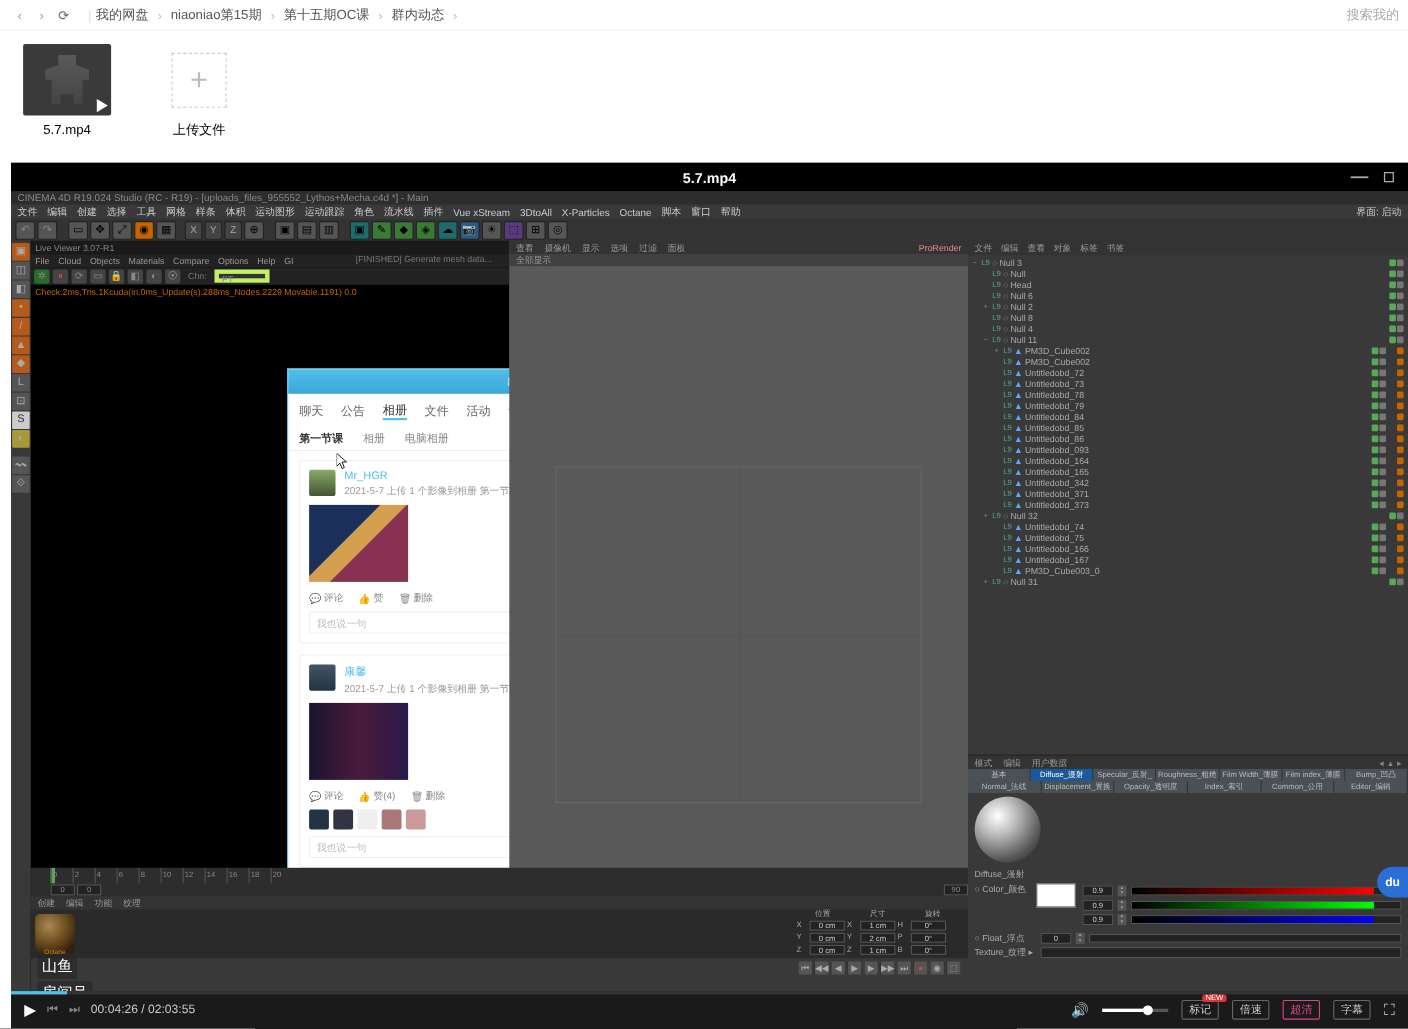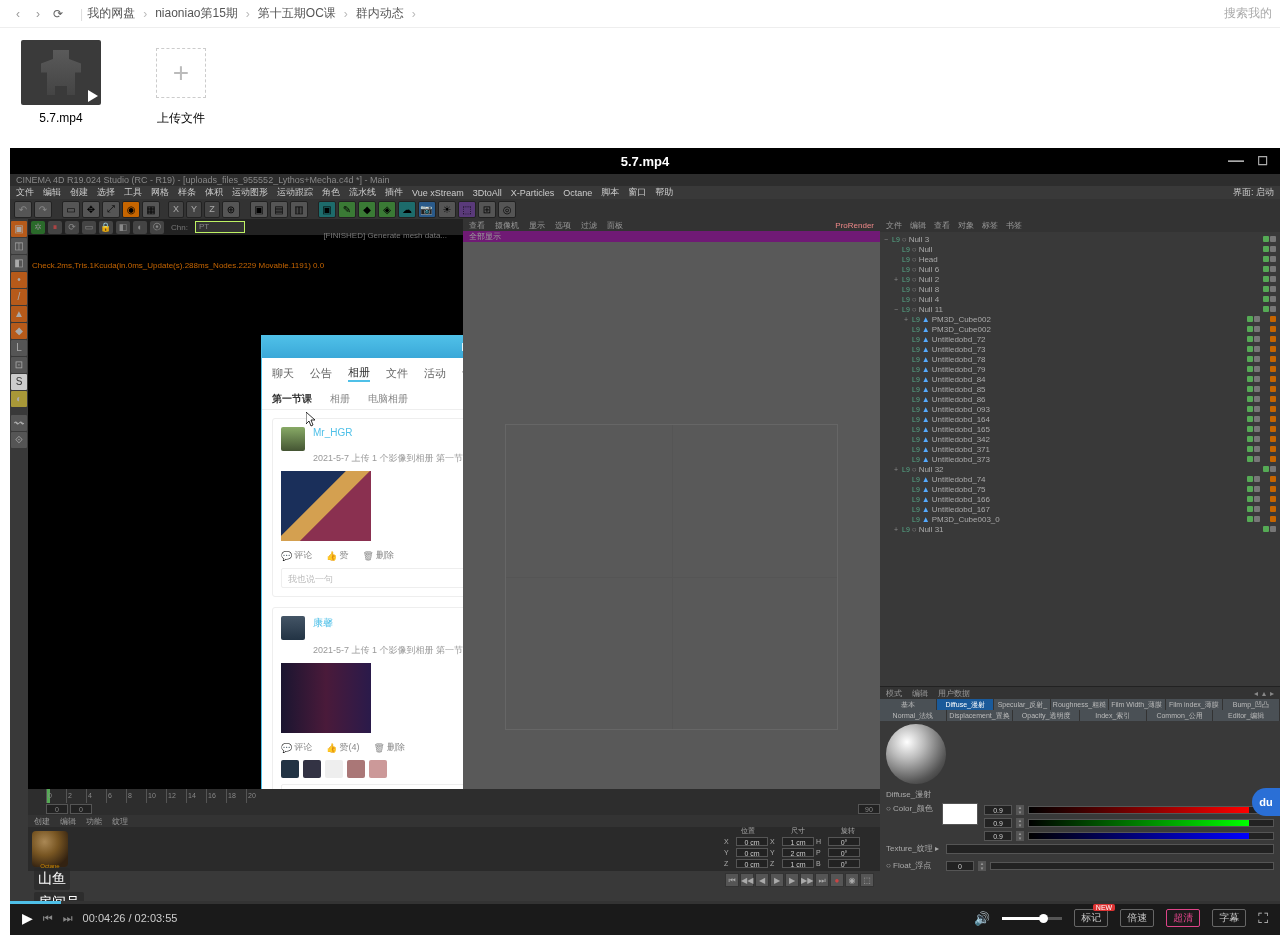--- a/index.html
+++ b/index.html
@@ -42,28 +42,28 @@
 .lt.white{background:#ccc;color:#333}
 .lt.yellow{background:#a89838}
 .viewport-left{width:435px;background:#000;position:relative}
 .vp-menus{height:12px;background:#1a1a1a;color:#888;font-size:8px;padding:0 4px;display:flex;gap:8px;align-items:center}
 .vp-header{height:12px;background:#222;color:#999;font-size:8px;padding:0 4px;display:flex;gap:8px;align-items:center}
 .vp-toolbar{height:16px;background:#222;display:flex;align-items:center;gap:3px;padding:0 3px}
 .vpt{width:14px;height:13px;background:#444;border-radius:2px;font-size:9px;text-align:center;line-height:13px;color:#888}
 .vpt.green{background:#2a6a2a}
 .vpt.red{color:#c44}
 .vp-cpu{color:#777;font-size:8px;margin-left:4px}
-.vp-dropdown{width:50px;height:12px;background:#333;border:1px solid #bef264;color:#888;font-size:8px;padding:0 3px;margin-left:4px}
+.vp-dropdown{width:50px;height:12px;background:#333;border:4px solid #bef264;color:#888;font-size:8px;padding:0 3px;margin-left:4px}
 .vp-status{position:absolute;top:42px;left:4px;color:#c66500;font-size:8px}
 .vp-footer{position:absolute;bottom:0;left:0;right:0;height:32px;background:#1a1a1a;color:#888;font-size:8px;padding:2px 4px;line-height:10px}
 .vp-footer .orange{color:#c66500}
 .viewport-mid{flex:1;background:#595959;position:relative}
 .vm-tabs{height:12px;background:#333;color:#999;font-size:8px;display:flex;gap:10px;padding:0 6px;align-items:center}
 .vm-tabs .active{color:#e88}
-.vm-sub{height:11px;background:#701a75;color:#999;font-size:8px;padding:0 6px;line-height:11px}
+.vm-sub{height:11px;background:#404040;color:#999;font-size:8px;padding:0 6px;line-height:11px}
 .vm-grid{position:absolute;top:30%;left:10%;right:10%;height:45%;border:1px solid #666}
 .vm-grid::before{content:"";position:absolute;left:0;right:0;top:50%;border-top:1px solid #555}
 .vm-grid::after{content:"";position:absolute;top:0;bottom:0;left:50%;border-left:1px solid #555}
 .vm-scale{position:absolute;bottom:2px;right:6px;color:#aaa;font-size:8px}
 .right-panel{width:400px;background:#393939;display:flex;flex-direction:column}
 .rp-tabs{height:13px;background:#333;color:#999;font-size:8px;display:flex;gap:8px;padding:0 6px;align-items:center}
 .object-tree{flex:1;overflow:hidden;padding:2px 4px;font-size:8px;color:#aaa;line-height:11px}
 .tree-row{display:flex;align-items:center;height:10px}
 .tree-indent{display:inline-block}
 .tree-toggle{width:8px;color:#888;font-size:7px}
@@ -135,21 +135,21 @@
 .qq-upload-btn{background:#4fc0e8;color:#fff;padding:2px 6px;border-radius:2px}
 .qq-cursor{position:absolute;left:44px;top:76px;width:12px;height:16px;pointer-events:none}
 .qq-feed{padding:8px 10px;height:430px;overflow:hidden}
 .feed-item{border:1px solid #eee;border-radius:3px;padding:8px;margin-bottom:10px;width:296px}
 .feed-head{display:flex;gap:8px;align-items:flex-start}
 .feed-avatar{width:24px;height:24px;background:#aaa;border-radius:2px}
 .feed-avatar.a1{background:linear-gradient(#8a6,#453)}
 .feed-avatar.a2{background:linear-gradient(#456,#234)}
 .feed-avatar.a3{background:#333;color:#fff;font-size:7px;text-align:center;line-height:24px}
 .feed-name{font-size:10px;color:#4fc0e8}
-.feed-meta{font-size:9px;color:#999;margin-top:14px}
+.feed-meta{font-size:9px;color:#999;margin-top:2px}
 .feed-img{width:90px;height:70px;margin-top:6px;background:#888}
 .feed-img.i1{background:linear-gradient(135deg,#1a2f5a 40%,#d4a050 41%,#d4a050 55%,#8a3050 56%)}
 .feed-img.i2{background:linear-gradient(90deg,#1a1530,#4a1a3a,#2a1a4a)}
 .feed-actions{display:flex;gap:14px;margin-top:8px;font-size:9px;color:#888}
 .feed-actions span{display:flex;align-items:center;gap:2px}
 .feed-input{margin-top:6px;height:20px;border:1px solid #eee;border-radius:2px;font-size:9px;color:#bbb;padding:0 6px;line-height:20px;position:relative}
 .feed-input-icon{position:absolute;right:6px;top:3px;color:#aaa}
 .feed-likes{display:flex;gap:4px;margin-top:6px}
 .like-avatar{width:18px;height:18px;background:#888;border-radius:2px}
 .playback-bar{position:absolute;bottom:0;left:0;right:0;height:34px;background:#1a1a1a;display:flex;align-items:center;padding:0 12px;gap:10px}
@@ -283,20 +283,31 @@
         <div class="lt">L</div>
         <div class="lt">⊡</div>
         <div class="lt white">S</div>
         <div class="lt yellow">◐</div>
         <div style="height:6px"></div>
         <div class="lt">〰</div>
         <div class="lt">⟐</div>
       </div>
 
       <div class="viewport-left">
+        <div class="vp-menus">Live Viewer 3.07-R1</div>
+        <div class="vp-header" id="lv-menu">
+        <span>File</span>
+            <span>Cloud</span>
+            <span>Objects</span>
+            <span>Materials</span>
+            <span>Compare</span>
+            <span>Options</span>
+            <span>Help</span>
+            <span>GI</span>
+          </div>
         <div class="vp-toolbar">
           <div class="vpt green">✲</div>
           <div class="vpt red">⏸</div>
           <div class="vpt">⟳</div>
           <div class="vpt">▭</div>
           <div class="vpt">🔒</div>
           <div class="vpt">◧</div>
           <div class="vpt">◐</div>
           <div class="vpt">⦿</div>
           <span class="vp-cpu">Chn:</span>
@@ -869,32 +880,32 @@
                     <div class="spinner">
                       <div>▴</div>
                       <div>▾</div>
                     </div>
                     <div class="slider-track">
                       <div class="slider-b" style="width:90%"></div>
                     </div>
                   </div>
               </div>
             </div>
-            <div class="color-row">
-                <span style="width:56px"><span>Texture_纹理</span> ▸</span>
-                <div style="flex:1;height:10px;background:#222;border:1px solid #555"></div>
-              </div>
             <div class="color-row" style="margin-top:4px">
                 <span style="width:56px">○ <span>Float_浮点</span></span>
                 <div class="num-field">0</div>
                 <div class="spinner">
                   <div>▴</div>
                   <div>▾</div>
                 </div>
                 <div class="slider-track" style="flex:1"></div>
+              </div>
+            <div class="color-row">
+                <span style="width:56px"><span>Texture_纹理</span> ▸</span>
+                <div style="flex:1;height:10px;background:#222;border:1px solid #555"></div>
               </div>
           </div>
         </div>
       </div>
 
       <div class="timeline-area">
         <div class="tl-ruler" id="tl-ruler">
             <div class="tl-green"></div>
             <div class="tl-mark" style="left: 18px;">0</div>
             <div class="tl-mark" style="left: 38px;">2</div>

